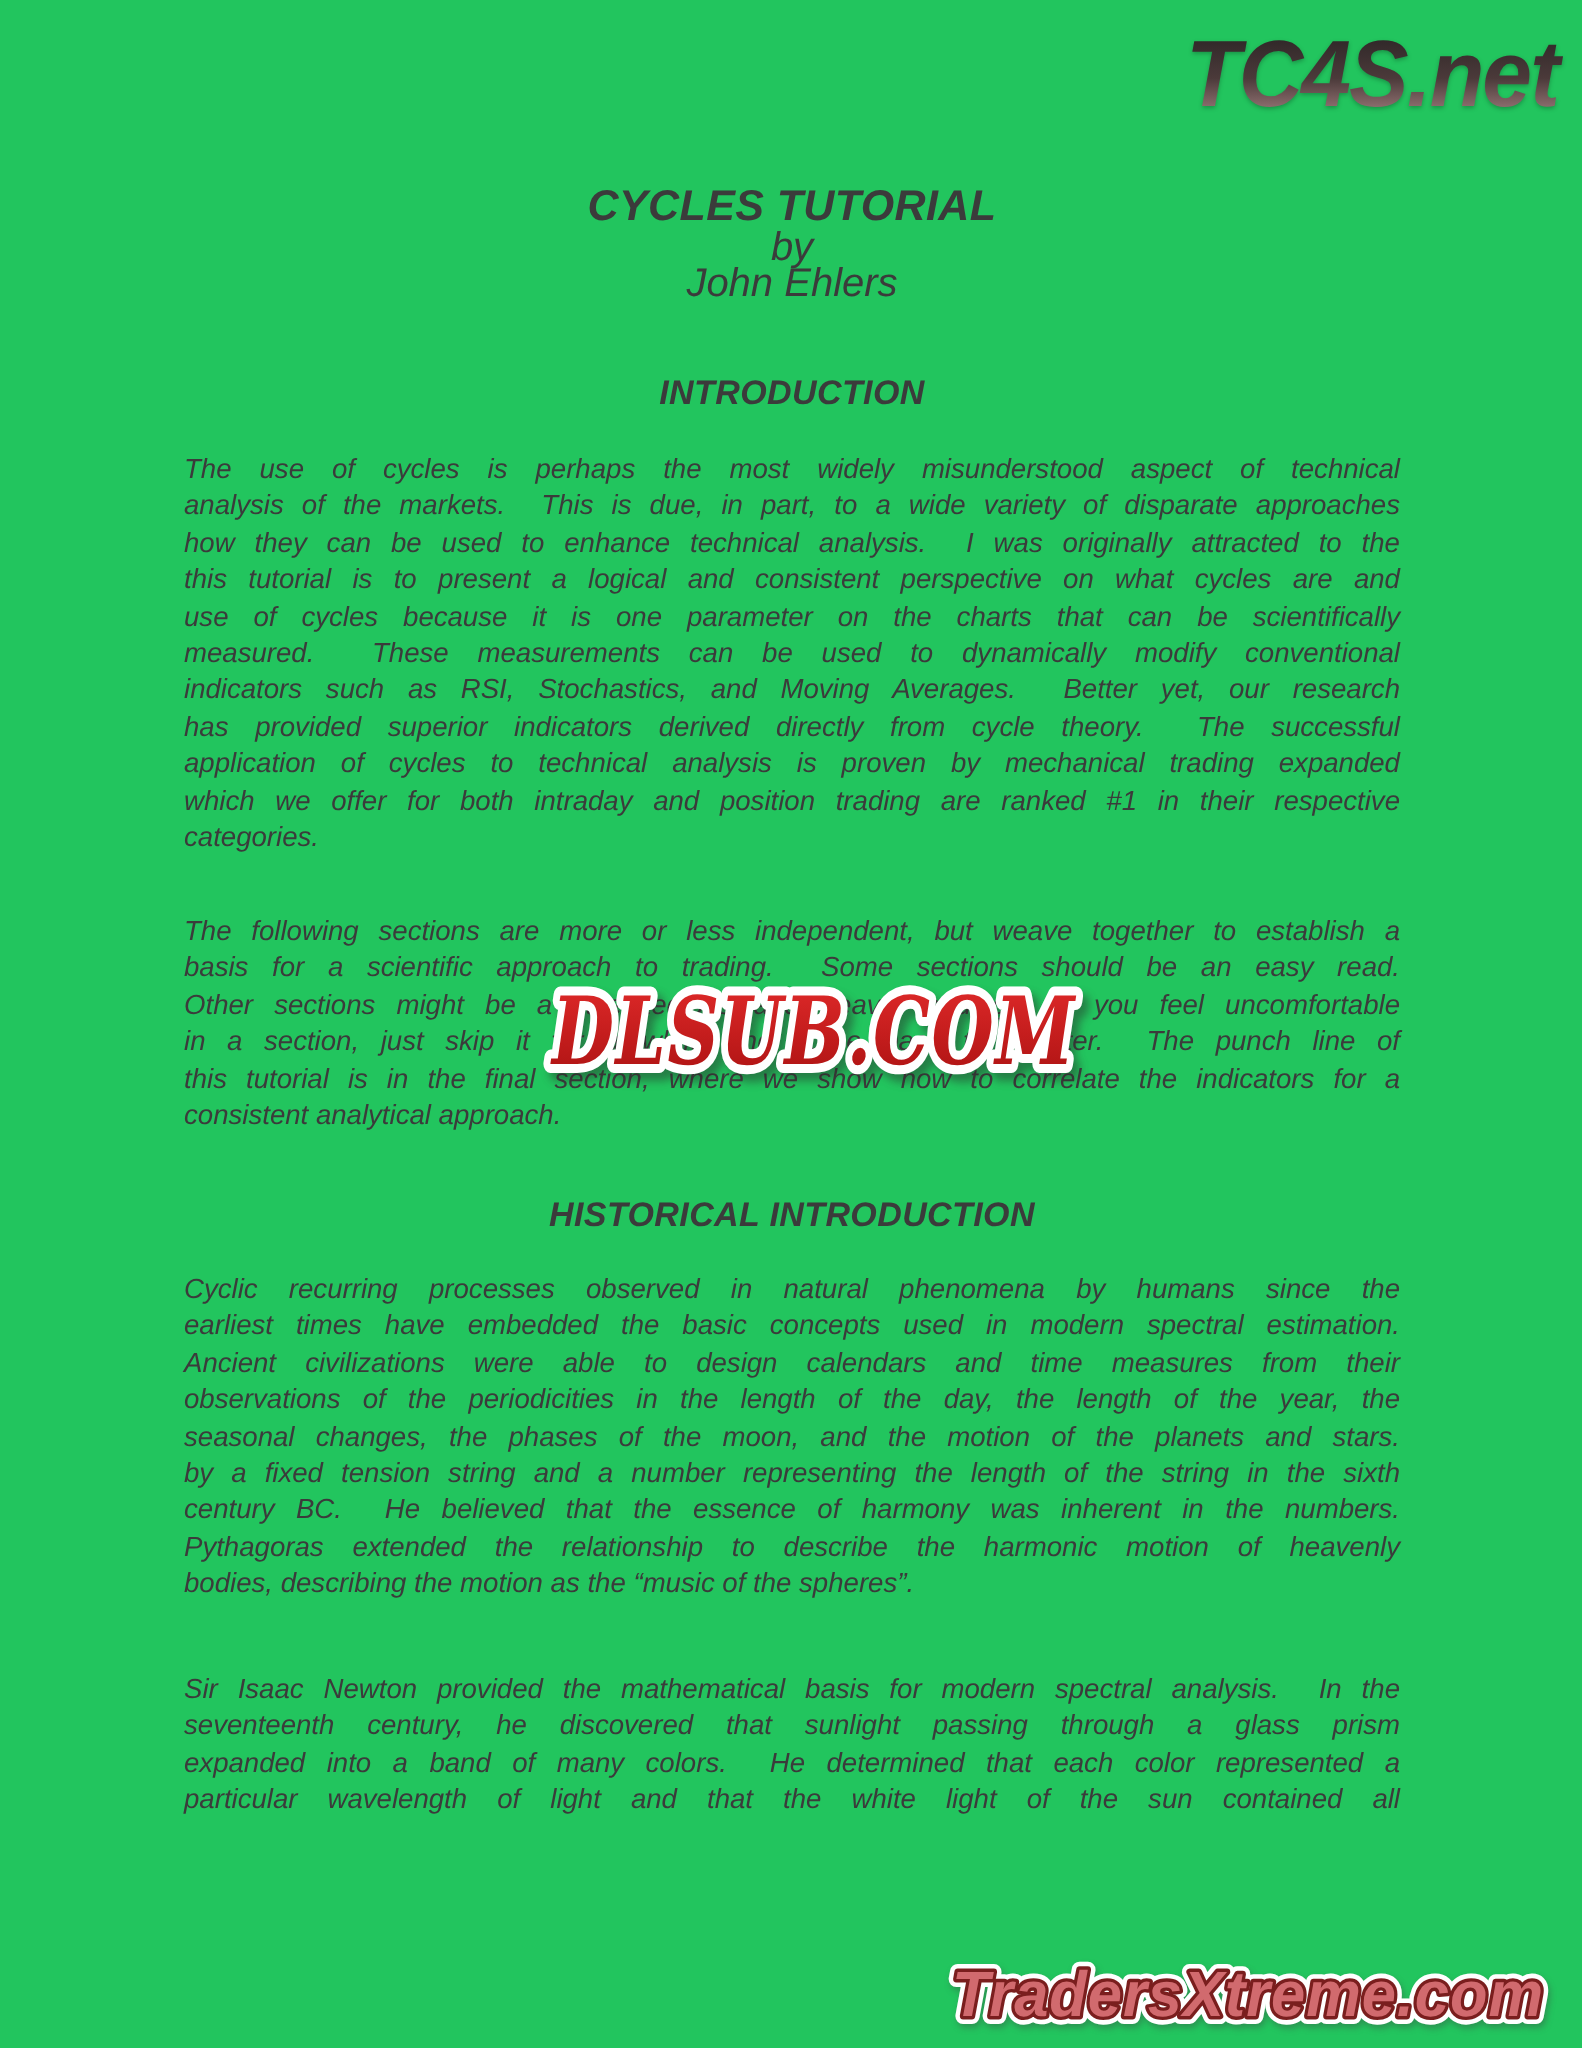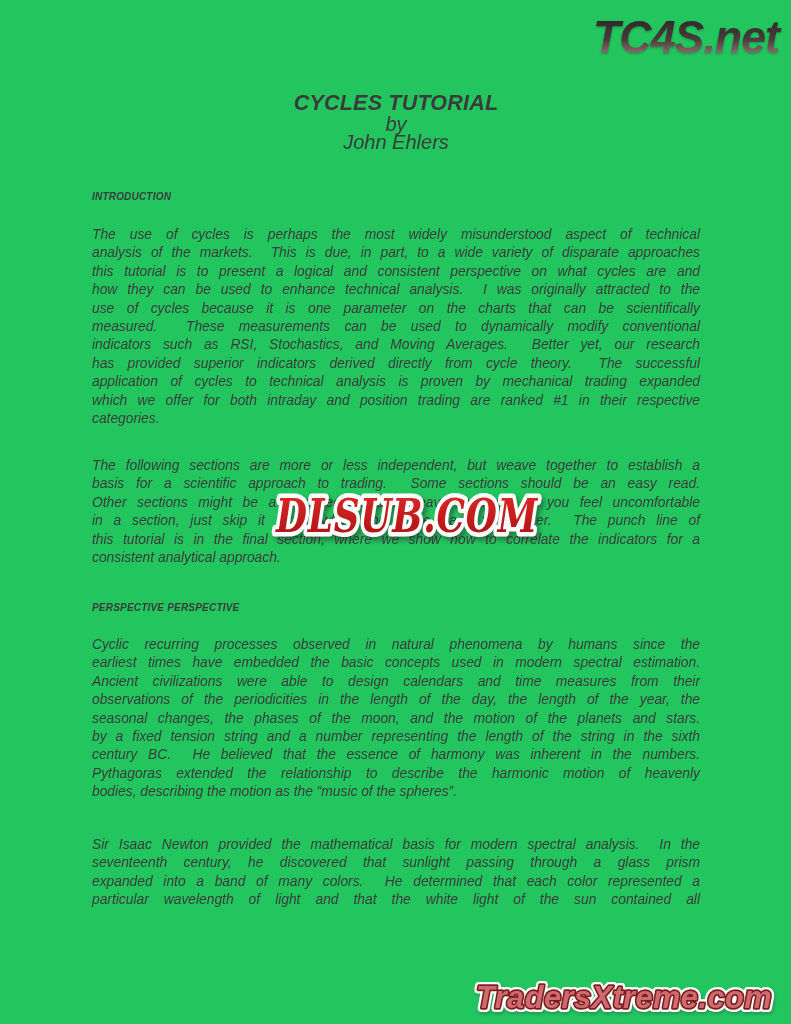--- a/index.html
+++ b/index.html
@@ -23,22 +23,22 @@
   }
 
   
   .title-block { position:absolute; left:0; top:91px; width:608px; text-align:center; }
   .doc-title { font-size:21.5px; font-weight:bold; line-height:25px; letter-spacing:0.2px; }
   .byline, .author { font-size:20px; line-height:17.5px; }
 
   
   .sec-heading {
     position:absolute; left:0; width:608px;
-    font-size:10px; font-weight:bold; line-height:16px;
-    letter-spacing:0.2px; margin:0;
+    font-size:17px; font-weight:bold; line-height:16px;
+    letter-spacing:0.2px; margin:0;text-align:center;
   }
   .h-intro { top:189px; }
   .h-hist  { top:600px; }
 
   
   .para { position:absolute; left:0; width:608px; font-size:13.8px; }
   .p1 { top:226px; }
   .p2 { top:457px; }
   .p3 { top:636px; }
   .p4 { top:836px; }
@@ -98,40 +98,40 @@
     <div class="title-block">
       <div class="doc-title">CYCLES TUTORIAL</div>
       <div class="byline">by</div>
       <div class="author">John Ehlers</div>
     </div>
 
     <h2 class="sec-heading h-intro">INTRODUCTION</h2>
     <div class="para p1">
         <div class="tline">The use of cycles is perhaps the most widely misunderstood aspect of technical</div>
         <div class="tline">analysis of the markets.&nbsp; This is due, in part, to a wide variety of disparate approaches</div>
+        <div class="tline">how they can be used to enhance technical analysis.&nbsp; I was originally attracted to the</div>
         <div class="tline">this tutorial is to present a logical and consistent perspective on what cycles are and</div>
-        <div class="tline">how they can be used to enhance technical analysis.&nbsp; I was originally attracted to the</div>
         <div class="tline">use of cycles because it is one parameter on the charts that can be scientifically</div>
         <div class="tline">measured.&nbsp; These measurements can be used to dynamically modify conventional</div>
         <div class="tline">indicators such as RSI, Stochastics, and Moving Averages.&nbsp; Better yet, our research</div>
         <div class="tline">has provided superior indicators derived directly from cycle theory.&nbsp; The successful</div>
         <div class="tline">application of cycles to technical analysis is proven by mechanical trading expanded</div>
         <div class="tline">which we offer for both intraday and position trading are ranked #1 in their respective</div>
         <div class="tline last">categories.</div>
       </div>
     <div class="para p2">
         <div class="tline">The following sections are more or less independent, but weave together to establish a</div>
         <div class="tline">basis for a scientific approach to trading.&nbsp; Some sections should be an easy read.</div>
         <div class="tline">Other sections might be a little tedious and heavy reading.&nbsp; If you feel uncomfortable</div>
         <div class="tline">in a section, just skip it for a while and come back to it later.&nbsp; The punch line of</div>
         <div class="tline">this tutorial is in the final section, where we show how to correlate the indicators for a</div>
         <div class="tline last">consistent analytical approach.</div>
       </div>
 
-    <h2 class="sec-heading h-hist">PERSPECTIVE PERSPECTIVE</h2>
+    <h2 class="sec-heading h-hist">HISTORICAL INTRODUCTION</h2>
     <div class="para p3">
         <div class="tline">Cyclic recurring processes observed in natural phenomena by humans since the</div>
         <div class="tline">earliest times have embedded the basic concepts used in modern spectral estimation.</div>
         <div class="tline">Ancient civilizations were able to design calendars and time measures from their</div>
         <div class="tline">observations of the periodicities in the length of the day, the length of the year, the</div>
         <div class="tline">seasonal changes, the phases of the moon, and the motion of the planets and stars.</div>
         <div class="tline">by a fixed tension string and a number representing the length of the string in the sixth</div>
         <div class="tline">century BC.&nbsp; He believed that the essence of harmony was inherent in the numbers.</div>
         <div class="tline">Pythagoras extended the relationship to describe the harmonic motion of heavenly</div>
         <div class="tline last">bodies, describing the motion as the “music of the spheres”.</div>

